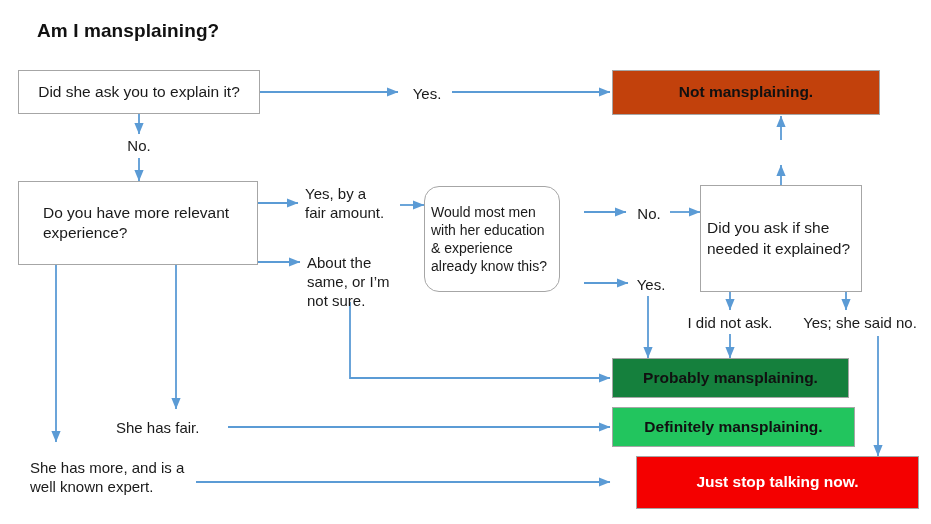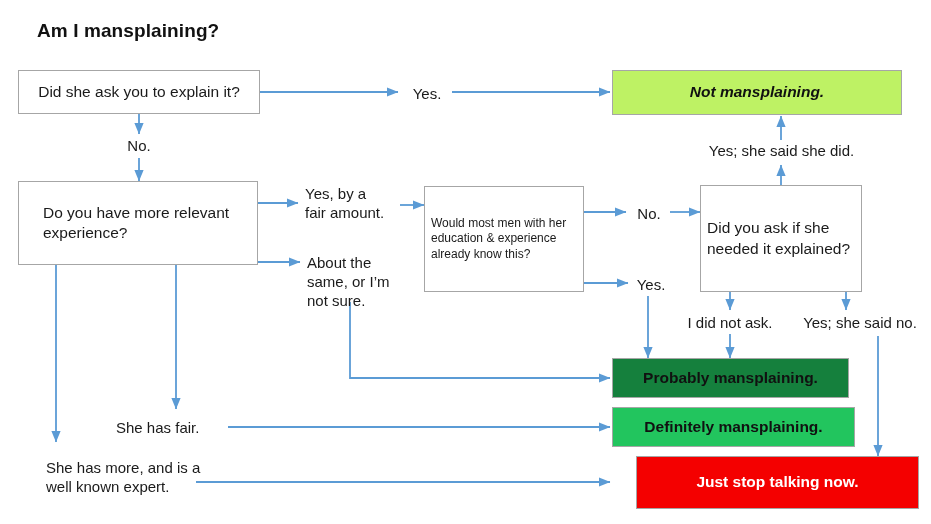--- a/index.html
+++ b/index.html
@@ -118,25 +118,25 @@
       <path d="M56,265 L56,442"></path>
 
       <path d="M196,482 L610,482"></path>
     </g>
   </svg>
 
   <div class="node plain" style="left:18px;top:70px;width:242px;height:44px;">Did she ask you to explain it?</div>
 
   <div class="node plain" style="left:18px;top:181px;width:240px;height:84px;padding:0 24px;">Do you have more relevant experience?</div>
 
-  <div class="node plain" style="left:424px;top:186px;width:160px;height:106px;font-size:12px;">Would most men with her education &amp; experience already know this?</div>
+  <div class="node plain" style="left:424px;top:186px;width:136px;height:106px;font-size:14px;border-radius:15px;">Would most men with her education &amp; experience already know this?</div>
 
   <div class="node plain" style="left:700px;top:185px;width:162px;height:107px;">Did you ask if she needed it explained?</div>
 
-  <div class="node result" style="left:612px;top:70px;width:290px;height:45px;background:#bef264;color:#111111;font-style:italic;">Not mansplaining.</div>
+  <div class="node result" style="left:612px;top:70px;width:268px;height:45px;background:#c2410c;color:#111111;">Not mansplaining.</div>
 
   <div class="node result" style="left:612px;top:358px;width:237px;height:40px;background:#15803d;color:#111111;">Probably mansplaining.</div>
 
   <div class="node result" style="left:612px;top:407px;width:243px;height:40px;background:#22c55e;color:#111111;">Definitely mansplaining.</div>
 
   <div class="node result" style="left:612px;top:456px;width:283px;height:53px;background:#f40000;color:#ffffff;margin-left:24px;">Just stop talking now.</div>
 
   <div class="lbl c" style="left:403px;top:84px;width:48px;">Yes.</div>
 
   <div class="lbl c" style="left:115px;top:136px;width:48px;">No.</div>
@@ -145,24 +145,23 @@
 same, or I’m
 not sure.</div>
 
   <div class="lbl l" style="left:305px;top:184px;width:96px;">Yes, by a
 fair amount.</div>
 
   <div class="lbl c" style="left:628px;top:204px;width:42px;">No.</div>
 
   <div class="lbl c" style="left:630px;top:275px;width:42px;">Yes.</div>
 
-  <div class="lbl c" style="left:700px;top:141px;width:163px;">Yes; she said she did.</div>
 
   <div class="lbl c" style="left:668px;top:313px;width:124px;">I did not ask.</div>
 
   <div class="lbl c" style="left:789px;top:313px;width:142px;">Yes; she said no.</div>
 
   <div class="lbl l" style="left:116px;top:418px;width:120px;">She has fair.</div>
 
-  <div class="lbl l" style="left:30px;top:458px;width:172px;margin-left:16px;">She has more, and is a
+  <div class="lbl l" style="left:30px;top:458px;width:172px;">She has more, and is a
 well known expert.</div>
 
 </div>
 
 </body></html>

